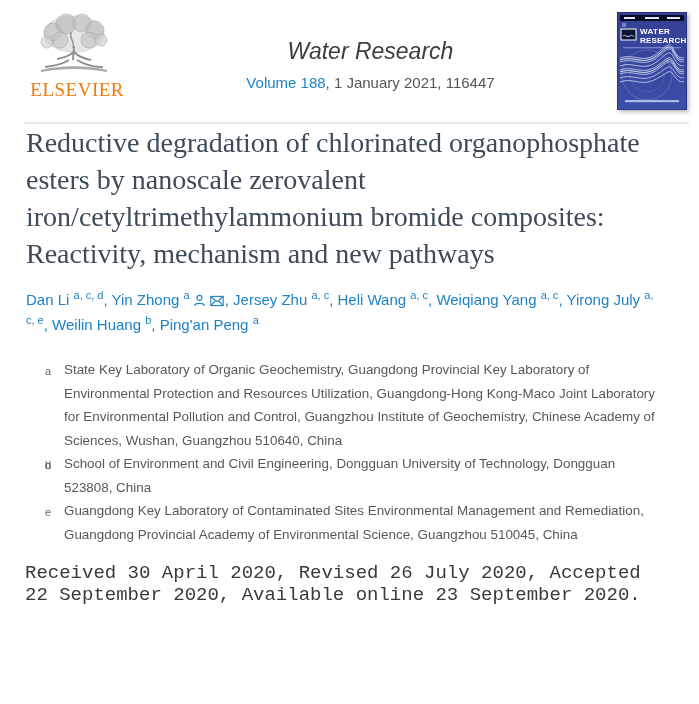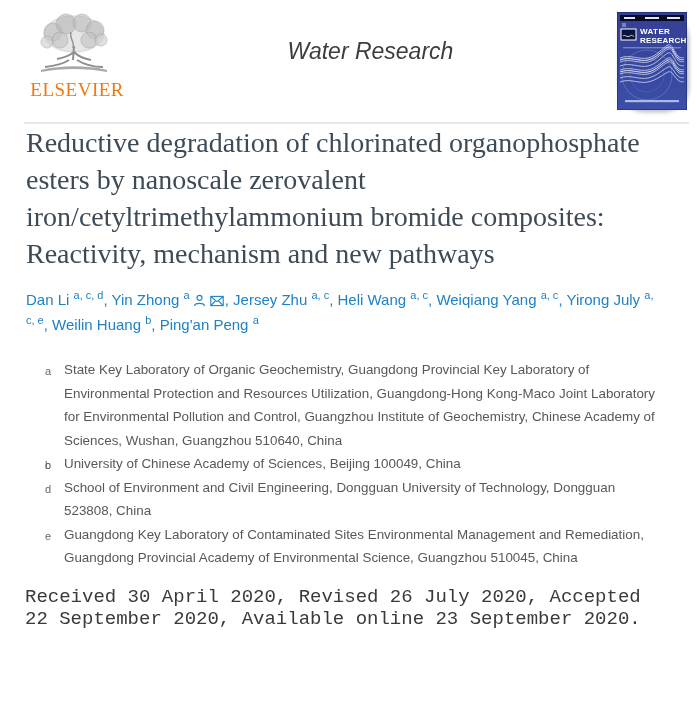--- a/index.html
+++ b/index.html
@@ -12,21 +12,21 @@
   .logo-block { width:100px; text-align:right; cursor:pointer; }
   .logo-block svg { display:block; margin:0 auto; }
   .elsevier-word { font-family:"Liberation Serif", serif; font-size:19px; color:#f0790f;
     letter-spacing:0.5px; margin-top:-3px; }
   .header-center { flex:1; text-align:center; padding-top:26px; }
   .journal-name { font-size:23px; color:#3d3d3d; font-weight:400;font-style:italic; }
   .volume-line { font-size:15px; margin-top:9px; }
   .volume-link { color:#1e82c4; cursor:pointer; }
   .volume-rest { color:#555555; }
   .cover-wrap { width:70px; height:98px; margin-top:0px; box-shadow:2px 2px 4px rgba(0,0,0,.28);
-    cursor:pointer; flex:0 0 auto;border-radius:25px; }
+    cursor:pointer; flex:0 0 auto; }
 
   
   .divider { height:2px; background:#e8e8e8; margin:10px 10px 0 24px; }
 
   
   .article-title { font-family:"Liberation Serif", serif; font-weight:400;
     font-size:28px; line-height:37px; color:#3e4b57; margin:0 48px 0 26px; }
 
   
   .authors { margin:16px 36px 0 26px; font-size:15px; line-height:23px; color:#1e82c4; }
@@ -67,20 +67,23 @@
             <path d="M8,58 C28,53 54,53 74,58 L74,60 C54,56 28,56 8,60 Z" fill="#a8a8a8" stroke="none"></path>
             <path d="M38,20 C36,26 42,30 40,36" stroke="#8f8f8f" stroke-width="1.4"></path>
           </g>
         </svg>
       </span>
       <div class="elsevier-word">ELSEVIER</div>
     </div>
 
     <div class="header-center">
       <div class="journal-name">Water Research</div>
+      <div class="volume-line">
+        <span class="volume-link">Volume 188</span><span class="volume-rest">, 1 January 2021, 116447</span>
+      </div>
     </div>
 
     <div class="cover-wrap">
       <svg width="70" height="98" viewBox="0 0 70 98">
         <defs>
           <linearGradient id="covgrad" x1="0" y1="0" x2="0" y2="1">
             <stop offset="0" stop-color="#333f93"></stop>
             <stop offset="1" stop-color="#3c4ea8"></stop>
           </linearGradient>
         </defs>
@@ -134,20 +137,20 @@
           <path d="M1.6,12 C1.6,8.6 11.4,8.6 11.4,12"></path>
         </svg></span><span class="author-icon"><svg width="14" height="12" viewBox="0 0 14 12" fill="none" stroke="#1e82c4" stroke-width="1.1">
           <rect x="0.8" y="1.4" width="12.4" height="9.2"></rect>
           <path d="M1,1.8 L7,6.6 L13,1.8"></path>
           <path d="M1,10.4 L5.4,6 M13,10.4 L8.6,6"></path>
         </svg></span>, <span class="author-link">Jersey Zhu</span> <sup>a, c</sup>, <span class="author-link">Heli Wang</span> <sup>a, c</sup>, <span class="author-link">Weiqiang Yang</span> <sup>a, c</sup>, <span class="author-link">Yirong July</span> <sup>a, c, e</sup>, <span class="author-link">Weilin Huang</span> <sup>b</sup>, <span class="author-link">Ping'an Peng</span> <sup>a</sup></div>
 
   <div class="affils" id="affils">
       <div class="affil"><span class="affil-sup">a</span><span>State Key Laboratory of Organic Geochemistry, Guangdong Provincial Key Laboratory of Environmental Protection and Resources Utilization, Guangdong-Hong Kong-Maco Joint Laboratory for Environmental Pollution and Control, Guangzhou Institute of Geochemistry, Chinese Academy of Sciences, Wushan, Guangzhou 510640, China</span></div>
       <div class="affil"><span class="affil-sup">b</span></div>
-      <div class="affil"><span class="affil-sup">c</span><span>University of Chinese Academy of Sciences, Beijing 100049, China</span></div>
+      <div class="affil"><span class="affil-sup">c</span></div>
       <div class="affil"><span class="affil-sup">d</span><span>School of Environment and Civil Engineering, Dongguan University of Technology, Dongguan 523808, China</span></div>
       <div class="affil"><span class="affil-sup">e</span><span>Guangdong Key Laboratory of Contaminated Sites Environmental Management and Remediation, Guangdong Provincial Academy of Environmental Science, Guangzhou 510045, China</span></div>
     </div>
 
   <div class="dates">Received 30 April 2020, Revised 26 July 2020, Accepted 22 September 2020, Available online 23 September 2020.</div>
 
 </div>
 
 </body></html>

